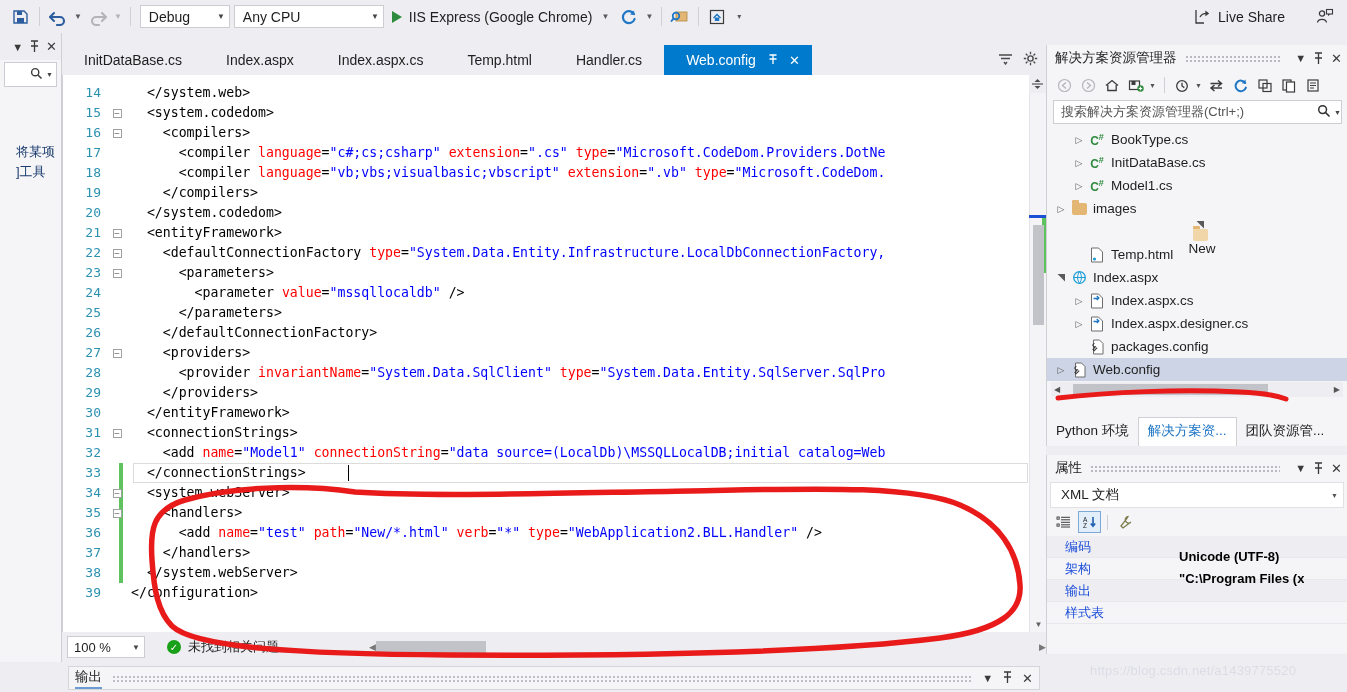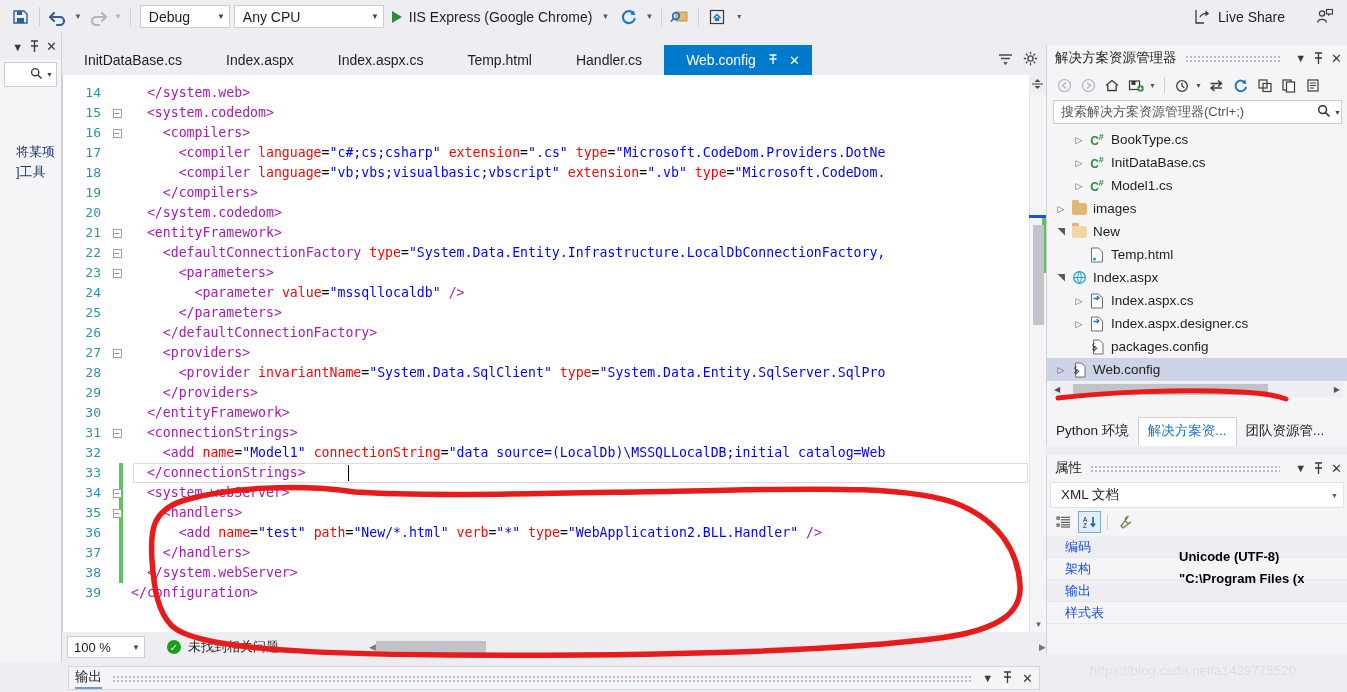--- a/index.html
+++ b/index.html
@@ -151,21 +151,21 @@
   }
   .fold .box {
     width: 9px; height: 9px; border: 1px solid #a0a0a0; background: #fff;
     font-size: 8px; line-height: 7px; text-align: center; color: #555;
   }
   .fold .vline {
     position: absolute; left: 50%; top: 0; bottom: 0;
     width: 1px; background: #c8c8c8;
   }
   .ctext { flex: 1 1 auto; padding-left: 6px; }
-  .tk-tag   { color: #a21caf; }
+  .tk-tag   { color: #000000; }
   .tk-attr  { color: #ff0000; }
   .tk-val   { color: #0000ff; }
   .tk-plain { color: #000000; }
 
   .cur-line-box {
     position: absolute; left: 70px; right: 18px;
     height: 20px; border: 1px solid #dcdcdc; box-sizing: border-box;
     pointer-events: none;
   }
   .caret-bar {
@@ -713,21 +713,21 @@
           </span>
           <span class="tlabel">Model1.cs</span>
         </div>
         <div class="tnode" style="padding-left: 6px;">
           <span class="tw">▷</span>
           <span class="ticon">
             <span class="folder-ico"></span>
           </span>
           <span class="tlabel">images</span>
         </div>
-        <div class="tnode" style="padding-left: 6px;">
+        <div class="tnode" style="padding-left: 6px; flex-direction: column;">
           <span class="tw" style="transform: rotate(0deg);">
             <svg width="9" height="9" viewBox="0 0 9 9">
               <path d="M0.5 1 L8 1 L8 8.5 Z" fill="#5a5a5a"></path>
             </svg>
           </span>
           <span class="ticon">
             <span class="folder-ico folder-open"></span>
           </span>
           <span class="tlabel">New</span>
         </div>

